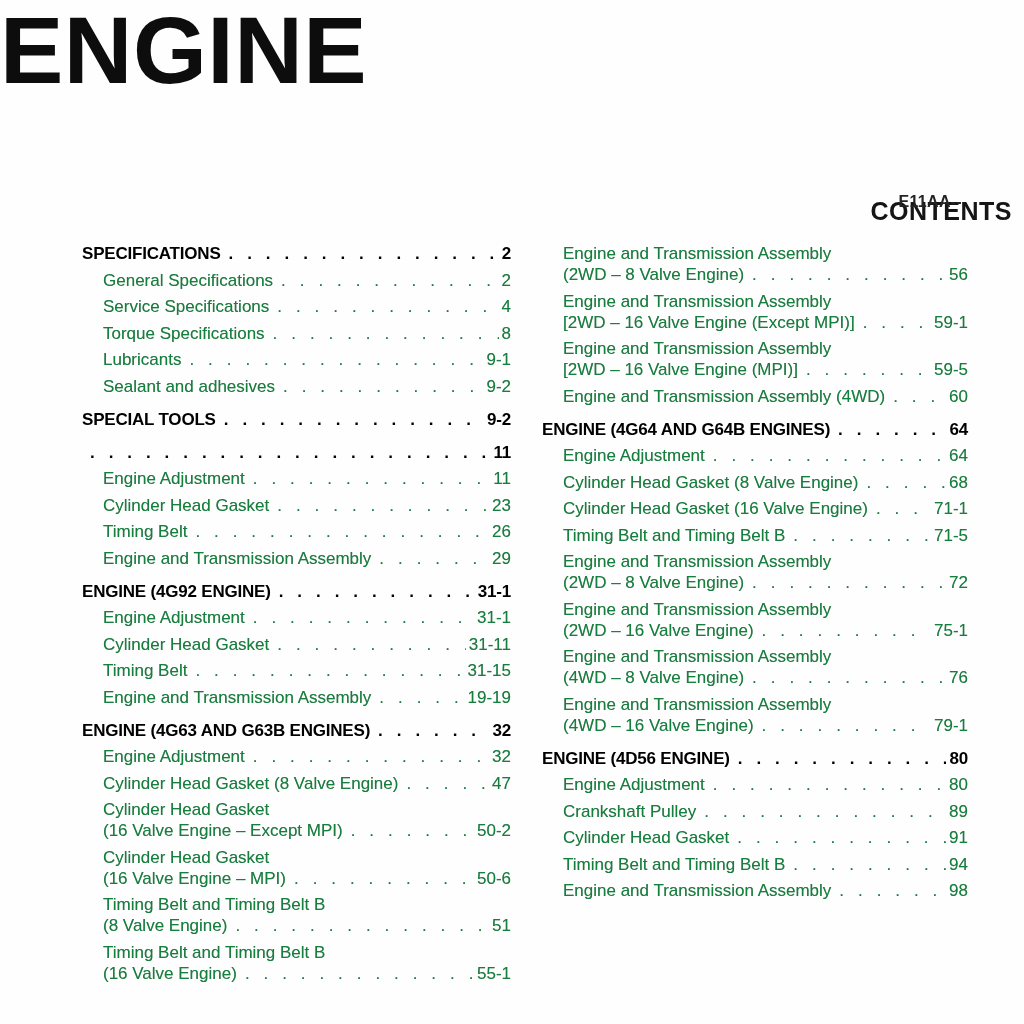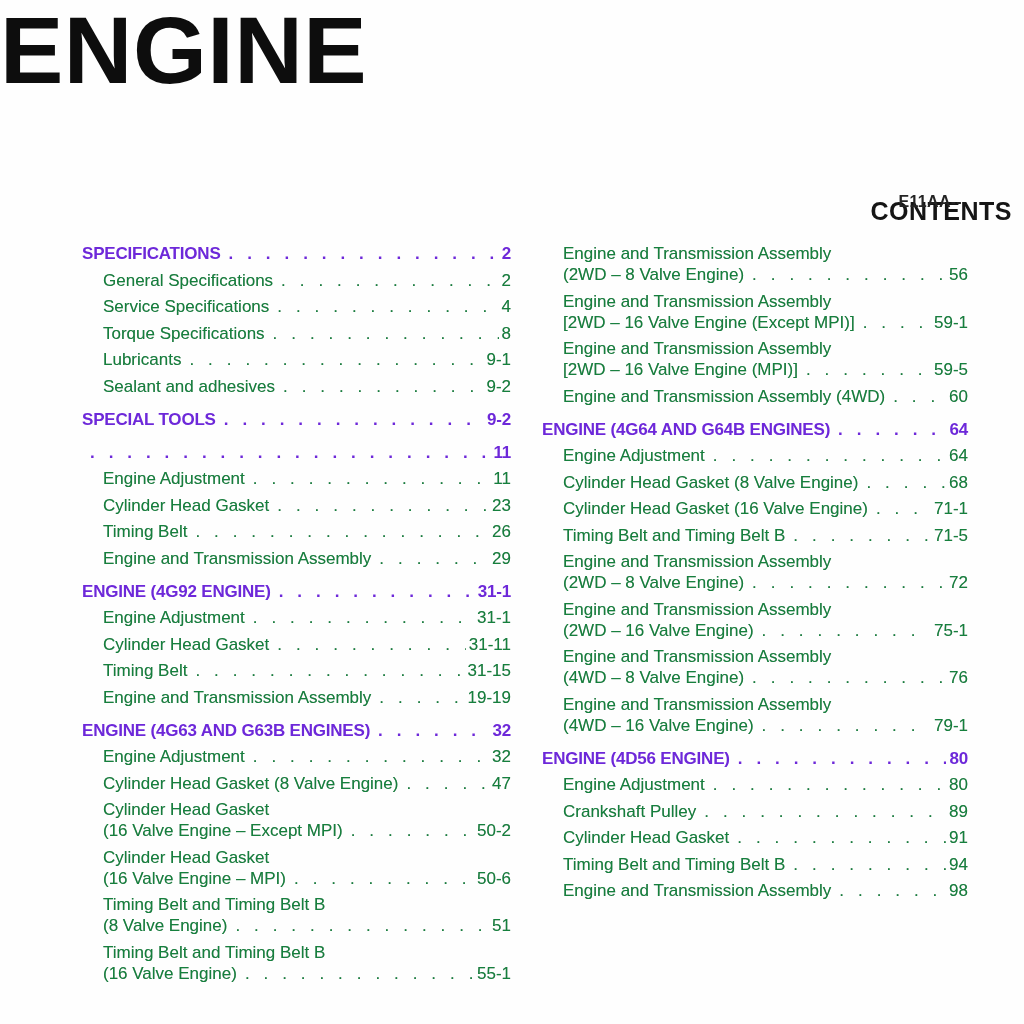--- a/index.html
+++ b/index.html
@@ -60,21 +60,21 @@
     left: 82px;
     display: flex;
     gap: 31px;
   }
   .col { width: 429px; }
   .col.right { width: 426px; }
   .toc-section { margin-bottom: 12px; }
   .toc-heading, .toc-entry { margin-bottom: 5.5px; font-size: 17px; }
   .toc-heading {
     font-weight: bold;
-    color: #6d28d9;
+    color: #000000;
     letter-spacing: -0.2px;
   }
   .toc-entry {
     color: #15803d;
     padding-left: 21px;
     text-shadow: 0 0 0.6px rgba(80,80,80,0.45);
   }
   .line1 { line-height: 21px; white-space: nowrap; }
   .row-main {
     display: flex;

